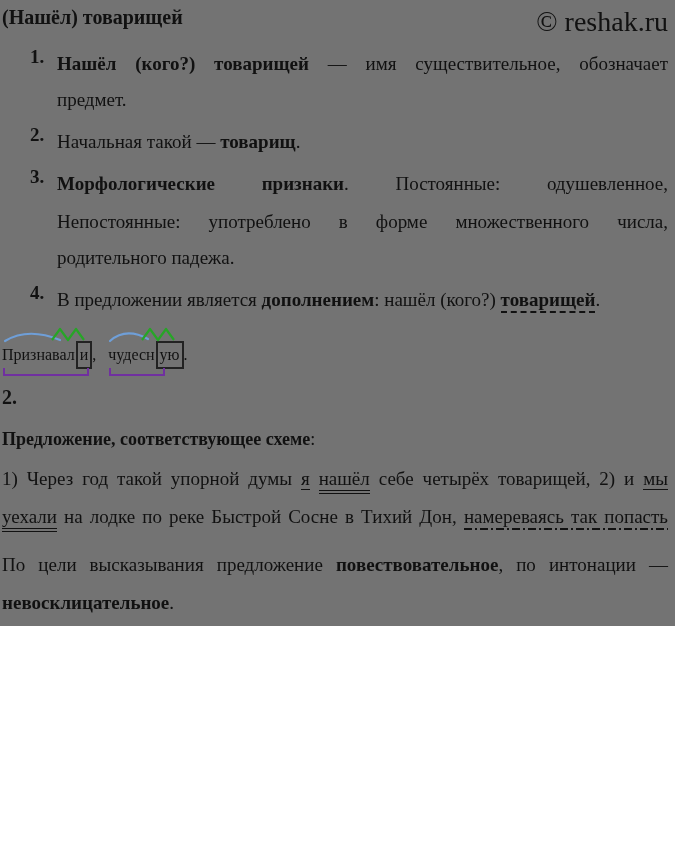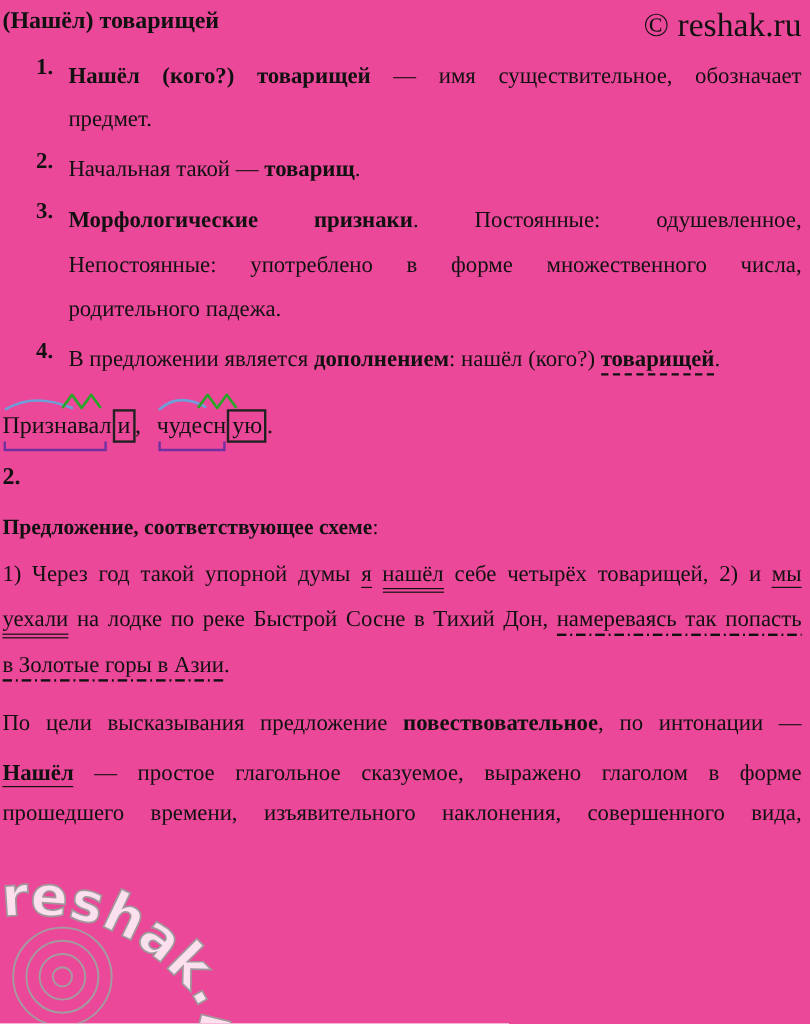--- a/index.html
+++ b/index.html
@@ -1,20 +1,20 @@
 <!DOCTYPE html>
 <html lang="ru"><head>
 <meta charset="utf-8">
 <style>
   html,body{margin:0;padding:0;background:#fff;}
   .page{
     position:relative;
-    width:675px;height:853px;
+    width:675px;height:626px;
     overflow:hidden;
-    background:#ec4899;
+    background:#737373;
     color:#111;
     font-family:"Liberation Serif","DejaVu Serif",serif;
     font-size:19px;
     box-sizing:border-box;
     padding:6px 7px 0 2px;
   }
   
   .hdr{display:flex;justify-content:space-between;align-items:flex-start;height:28px;}
   .hdr-title{font-weight:bold;font-size:20px;}
   .hdr-brand{font-size:28px;}
@@ -34,21 +34,21 @@
   }
   
   .alist{margin-top:12px;}
   .li{display:flex;margin-bottom:6px;}
   .linum{flex:none;width:27px;margin-left:28px;font-size:19px;}
   .litext{flex:1;min-width:0;}
   .litext div{line-height:36px;}
   .licont{margin-left:55px;margin-top:2px;margin-bottom:6px;}
   .licont div{line-height:36px;}
   
-  .morph{margin:10px 0 4px 0;height:44px;white-space:nowrap;font-size:20px;}
+  .morph{margin:10px 0 4px 0;height:44px;white-space:nowrap;font-size:16px;}
   .mword{position:relative;display:inline-block;margin-right:8px;vertical-align:baseline;line-height:30px;padding-top:12px;}
   .mpre{position:relative;z-index:1;}
   .mend{display:inline-block;border:2px solid #222;padding:1px 2px;margin-left:1px;line-height:22px;}
   .mo-top{position:absolute;left:0;top:-2px;overflow:visible;}
   .mo-bot{position:absolute;left:0;bottom:-7px;overflow:visible;}
   
   .sec2num{margin-top:10px;line-height:30px;font-weight:bold;font-size:20px;}
   .schead{margin-top:12px;line-height:30px;font-size:18px;}
   .para{margin-top:10px;}
   .para div{line-height:38px;}
@@ -132,25 +132,25 @@
 
   </div>
 
   <div class="sec2num">2.</div>
 
   <div class="schead"><span class="seg-b">Предложение, соответствующее схеме</span><span>:</span></div>
 
   <div class="para first">
     <div class="jline"><span>1) Через год такой упорной думы </span><span class="seg-u1">я</span><span> </span><span class="seg-u2">нашёл</span><span> себе четырёх товарищей, 2) и </span><span class="seg-u1">мы</span></div>
     <div class="jline"><span class="seg-u2">уехали</span><span> на лодке по реке Быстрой Сосне в Тихий Дон, </span><span class="seg-udd">намереваясь так попасть</span></div>
-    <div class="lline"><span class="seg-udd">в Золотые горы в Азии</span><span>.</span></div>
   </div>
 
   <div class="para">
     <div class="jline"><span>По цели высказывания предложение </span><span class="seg-b">повествовательное</span><span>, по интонации —</span></div>
+    <div class="lline"><span class="seg-b">невосклицательное</span><span>.</span></div>
   </div>
 
 
   <div class="para tight">
     <div class="jline"><span class="seg-b seg-u1">Нашёл</span><span> — простое глагольное сказуемое, выражено глаголом в форме</span></div>
     <div class="jline"><span>прошедшего времени, изъявительного наклонения, совершенного вида,</span></div>
 
   </div>
 
   <svg class="wm" viewBox="0 0 240 131" aria-hidden="true">

